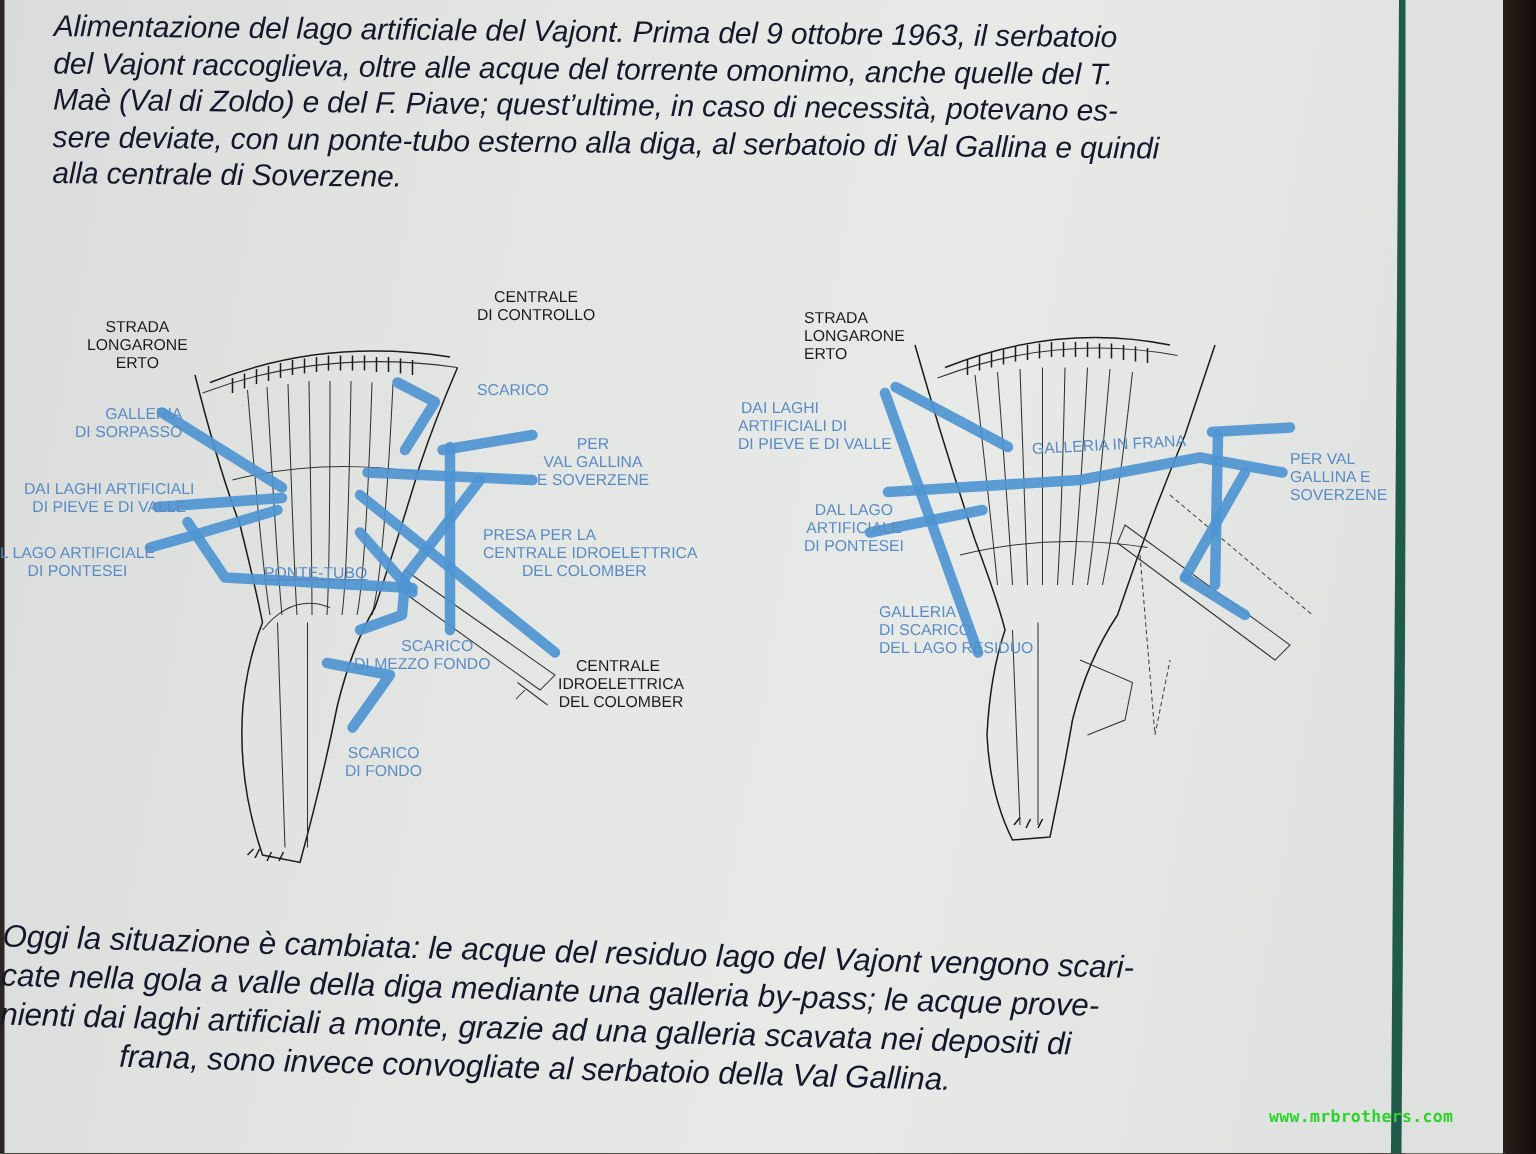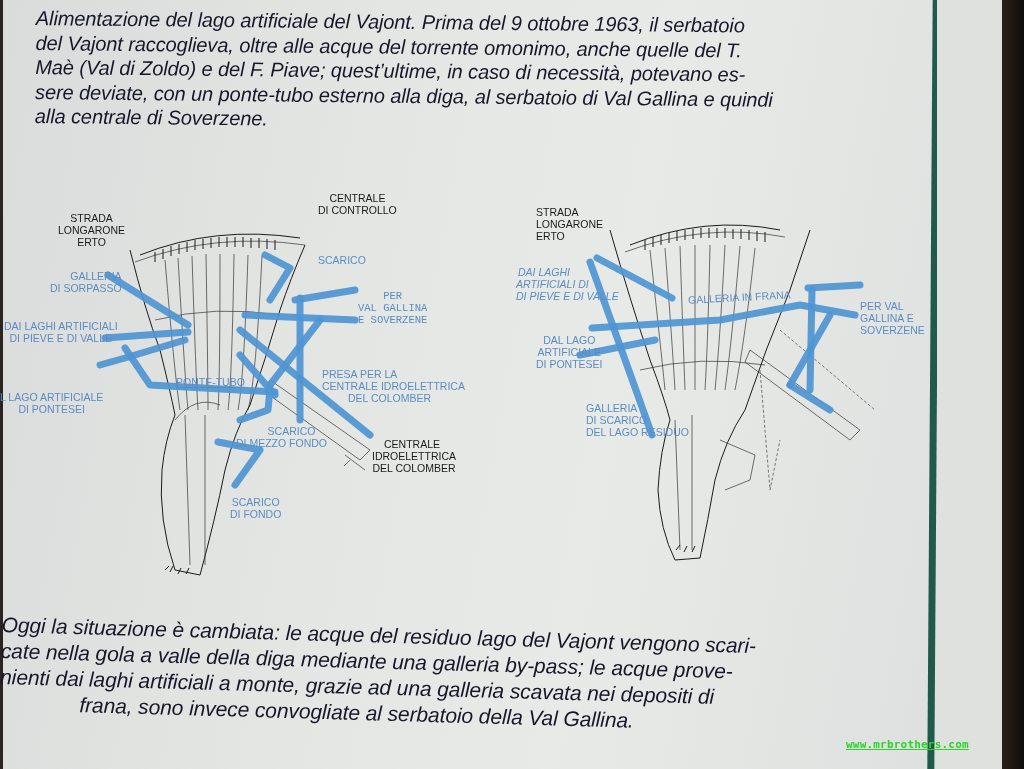--- a/index.html
+++ b/index.html
@@ -13,21 +13,21 @@
   .para{position:absolute;color:#15182a;font-style:italic;font-size:20px;line-height:24.5px;white-space:nowrap;letter-spacing:-0.1px;}
   .para .line{display:block;}
   .p1{left:36px;top:6px;transform:rotate(0.6deg);transform-origin:left top;}
   .p2{left:2px;top:612px;transform:rotate(1.6deg);transform-origin:left top;font-size:21px;line-height:26px;}
   .lbl{position:absolute;font-size:10.5px;line-height:12px;text-align:center;white-space:nowrap;text-transform:uppercase;}
   .lbl.black{color:#1a1a1a;}
   .lbl.blue{color:#5a8cc4;}
   .lbl.left{text-align:left;}
   .lbl.right{text-align:right;}
   .diagram{position:absolute;}
-  .watermark{position:absolute;left:846px;top:738px;font-family:"DejaVu Sans Mono",monospace;font-size:11px;font-weight:bold;color:#2bd42b;letter-spacing:0.2px;text-decoration:underline;}
+  .watermark{position:absolute;left:846px;top:738px;font-family:"DejaVu Sans Mono",monospace;font-size:11px;font-weight:bold;color:#2bd42b;letter-spacing:0.2px;}
   svg .pipe{stroke:#4f95d3;stroke-width:7;fill:none;stroke-linecap:round;stroke-linejoin:round;opacity:0.92;}
   svg .ink{stroke:#1b1b1b;stroke-width:1;fill:none;}
   svg .thin{stroke:#333;stroke-width:0.7;fill:none;}
   svg .dash{stroke:#444;stroke-width:0.7;fill:none;stroke-dasharray:3 2;}
 </style>
 </head>
 <body>
 
 <div class="panel"></div>
 <div class="left-edge"></div>
@@ -96,34 +96,34 @@
   <div>CENTRALE</div>
   <div>DI CONTROLLO</div>
 </div>
 <div class="lbl blue right" style="left:50px;top:270px;">
   <div>GALLERIA</div>
   <div>DI SORPASSO</div>
 </div>
 <div class="lbl blue left" style="left:318px;top:254px;">
   <div>SCARICO</div>
 </div>
-<div class="lbl blue" style="left:358px;top:290px;font-family:Liberation Mono, monospace;">
+<div class="lbl blue" style="left:358px;top:290px;">
   <div>PER</div>
   <div>VAL GALLINA</div>
   <div>E SOVERZENE</div>
 </div>
-<div class="lbl blue" style="left:4px;top:320px;">
+<div class="lbl blue" style="left:16px;top:320px;">
   <div>DAI LAGHI ARTIFICIALI</div>
   <div>DI PIEVE E DI VALLE</div>
 </div>
-<div class="lbl blue" style="left:0px;top:363px;margin-top:28px;">
+<div class="lbl blue" style="left:0px;top:363px;">
   <div>L LAGO ARTIFICIALE</div>
   <div>DI PONTESEI</div>
 </div>
-<div class="lbl blue left" style="left:322px;top:368px;">
+<div class="lbl blue left" style="left:322px;top:351px;">
   <div>PRESA PER LA</div>
   <div>CENTRALE IDROELETTRICA</div>
   <div style="padding-left:26px;text-align:left">DEL COLOMBER</div>
 </div>
 <div class="lbl blue" style="left:176px;top:376px;text-decoration:underline;">
   <div>PONTE-TUBO</div>
 </div>
 <div class="lbl blue" style="left:236px;top:425px;">
   <div style="padding-left:20px">SCARICO</div>
   <div>DI MEZZO FONDO</div>
@@ -170,21 +170,21 @@
   <path class="pipe" d="M332 100 L330 200"></path>
   <path class="pipe" d="M350 125 L310 195"></path>
   <path class="pipe" d="M310 195 L350 220"></path>
 </svg>
 
 <div class="lbl black left" style="left:536px;top:206px;">
   <div>STRADA</div>
   <div>LONGARONE</div>
   <div>ERTO</div>
 </div>
-<div class="lbl blue left" style="left:516px;top:266px;font-style:italic;">
+<div class="lbl blue left" style="left:492px;top:266px;">
   <div style="padding-left:2px">DAI LAGHI</div>
   <div>ARTIFICIALI DI</div>
   <div>DI PIEVE E DI VALLE</div>
 </div>
 <div class="lbl blue" style="left:536px;top:334px;">
   <div>DAL LAGO</div>
   <div>ARTIFICIALE</div>
   <div>DI PONTESEI</div>
 </div>
 <div class="lbl blue" style="left:688px;top:291px;transform:rotate(-3deg);">

